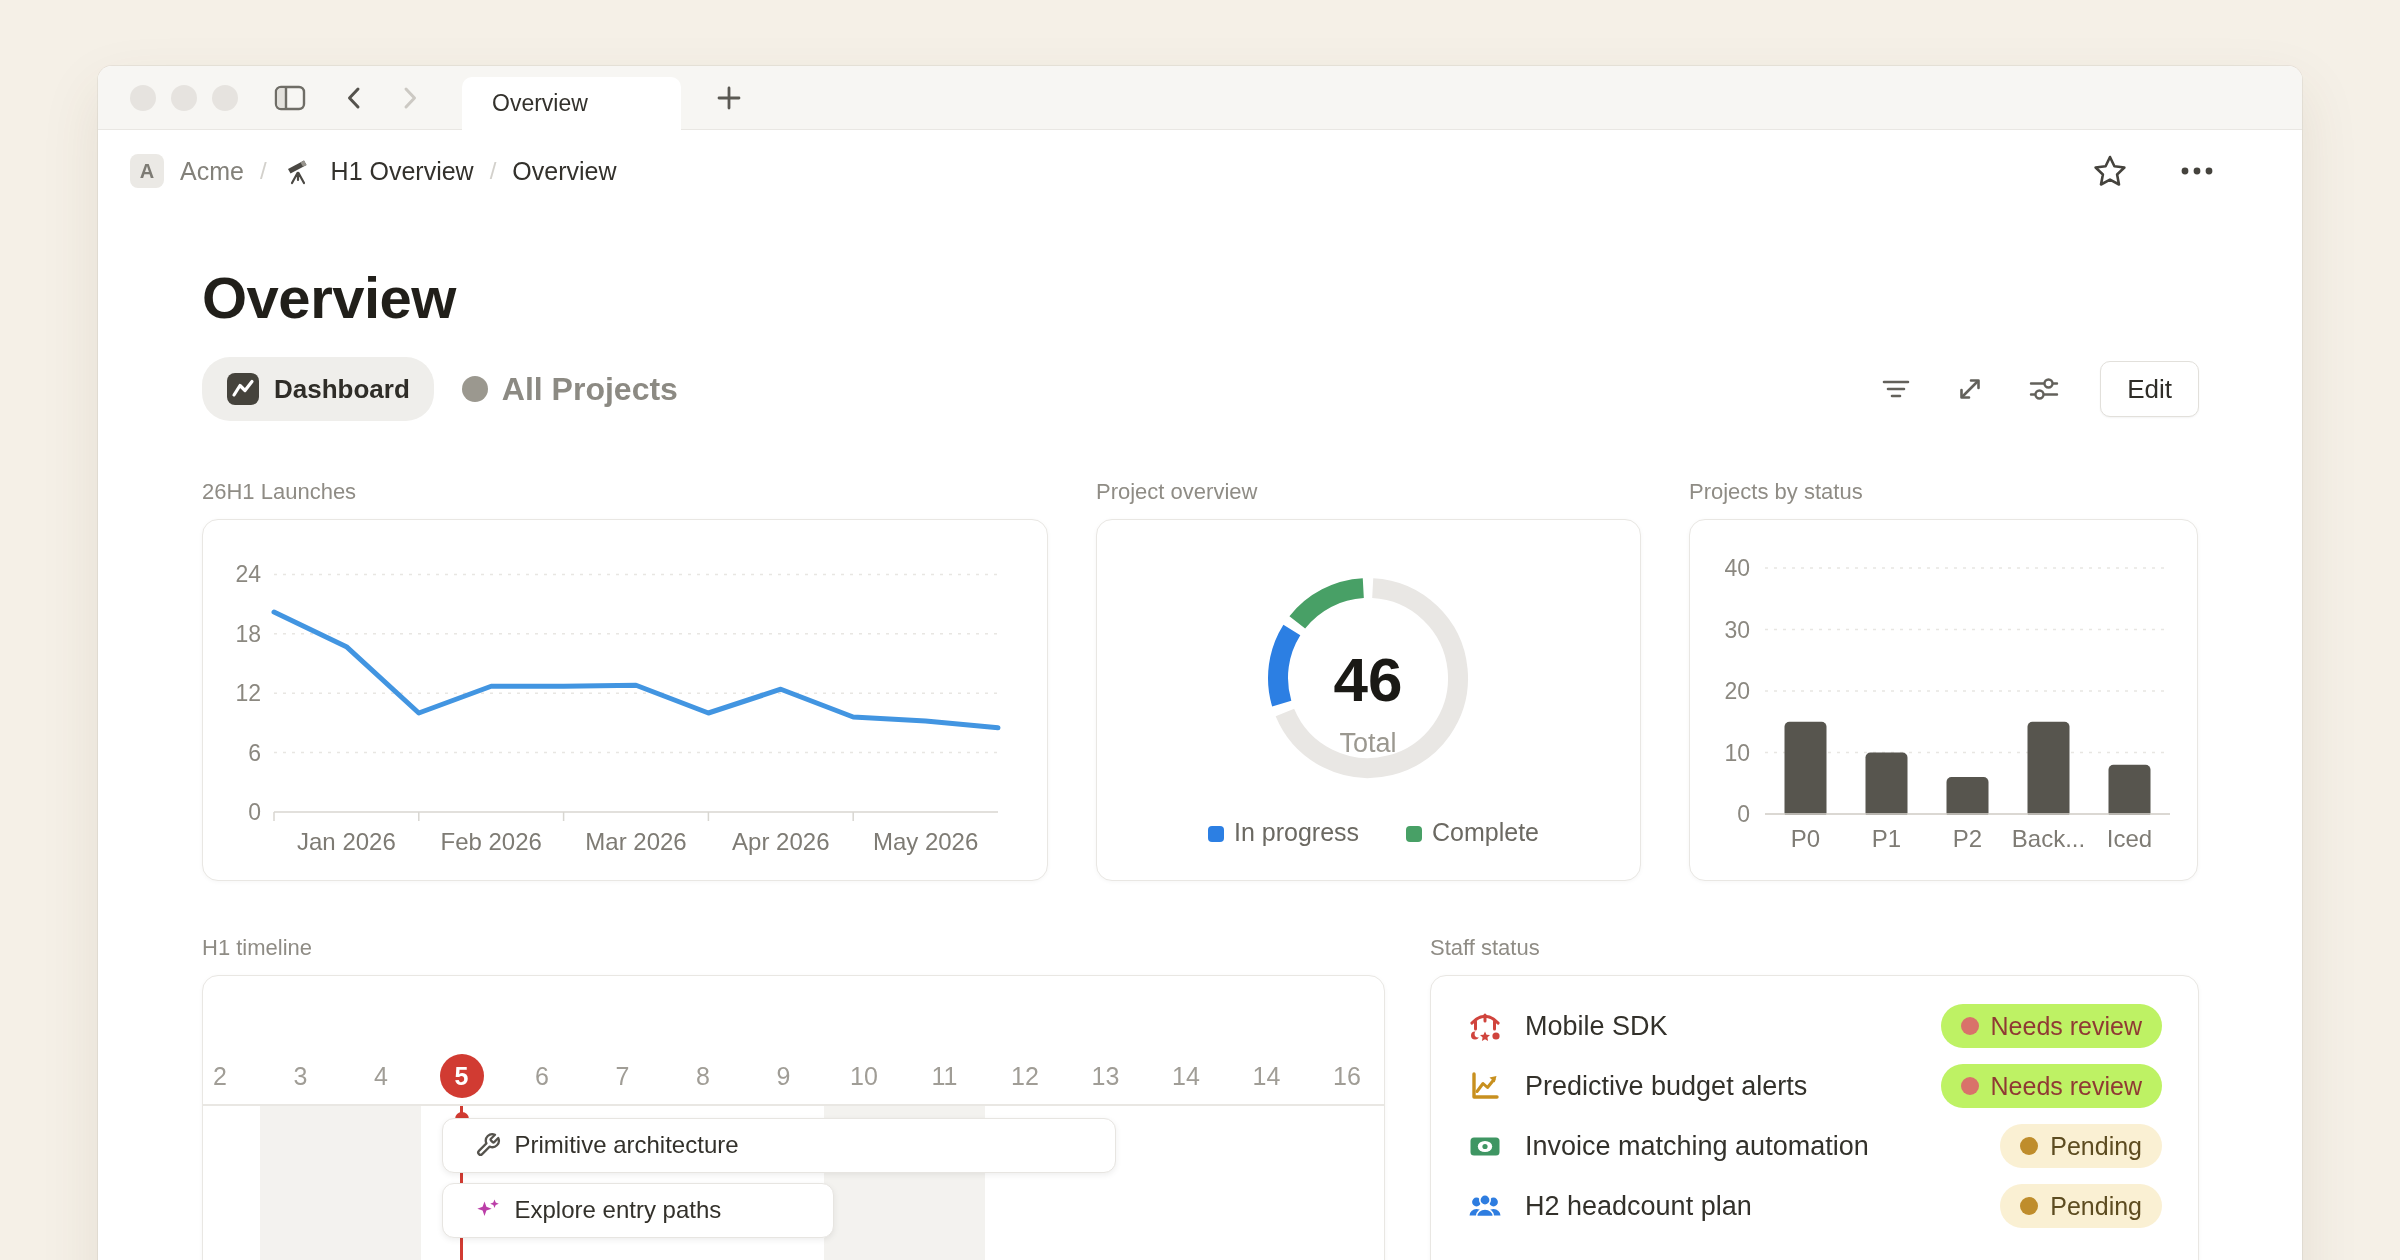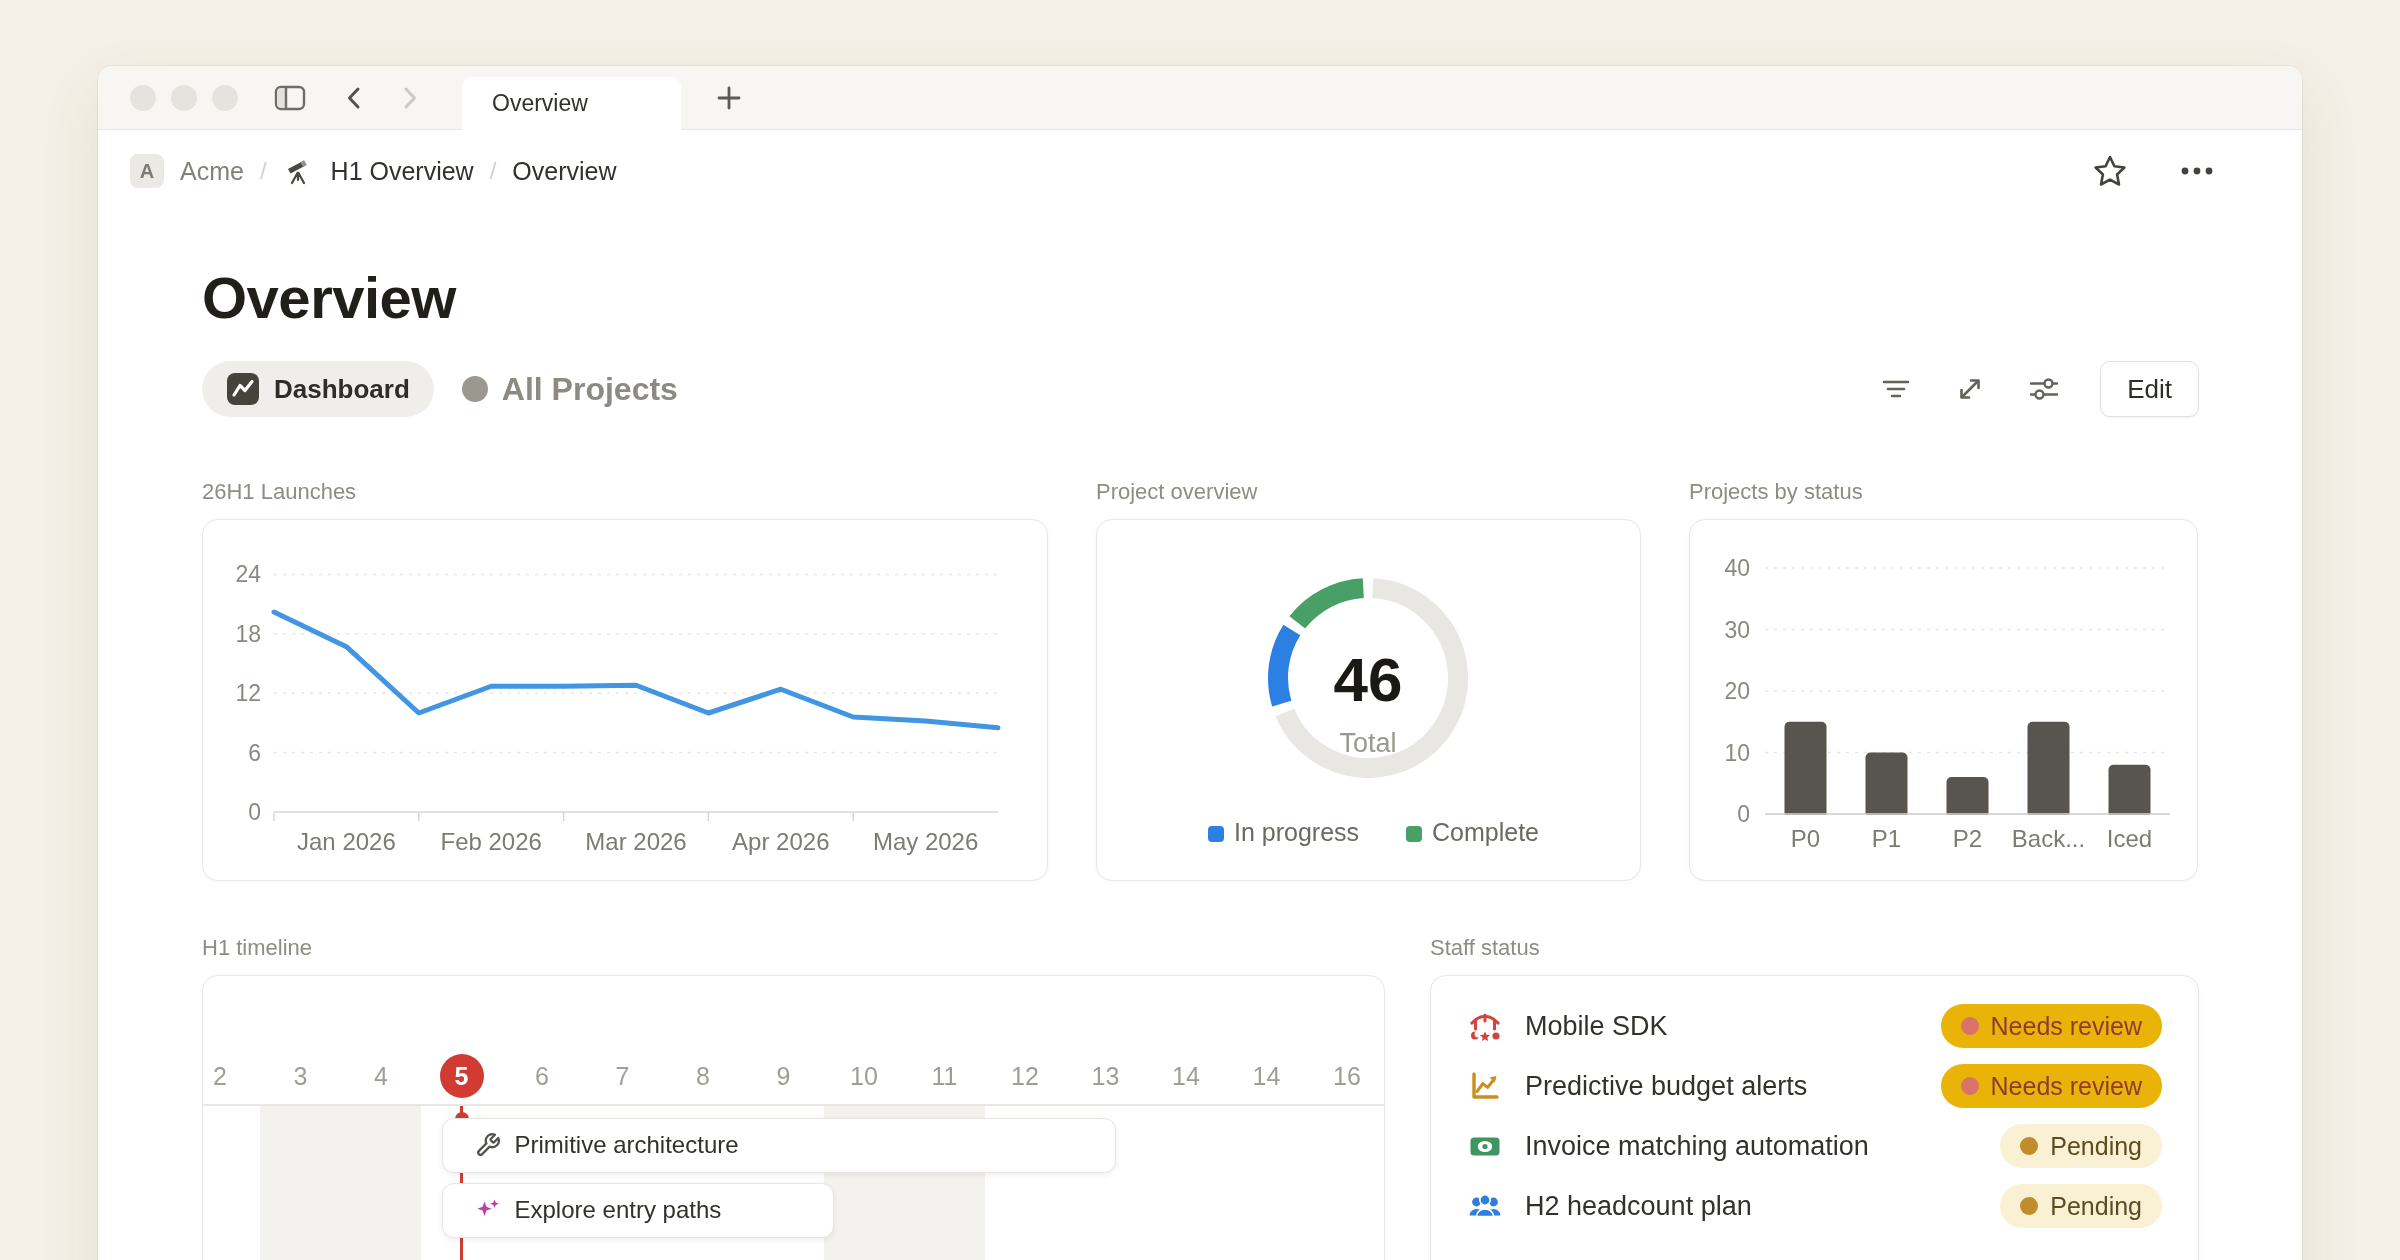--- a/index.html
+++ b/index.html
@@ -27,21 +27,21 @@
     font-size:20px; font-weight:600; display:flex; align-items:center; justify-content:center; }
   .crumb .dim { color:#83817a; } .crumb .sep { color:#d3d1cc; font-size:24px; }
   .crumb .dark { color:#33312c; font-weight:500; }
   .crumb-right { margin-left:auto; display:flex; align-items:center; gap:46px; }
 
   
   .content { padding:0 103px 0 104px; background:#fff; }
   h1.page-title { margin-top:52px; font-size:58px; font-weight:700; color:#211f1a; letter-spacing:-0.5px; }
 
   .viewbar { margin-top:30px; display:flex; align-items:center; height:56px; }
-  .pill { display:flex; align-items:center; gap:14px; padding:0 24px; height:56px;
+  .pill { display:flex; align-items:center; gap:14px; padding:0 24px; height:64px;
     border-radius:28px; background:#efeeeb; font-size:26px; font-weight:600; color:#2f2d28; }
   .allproj { margin-left:28px; display:flex; align-items:center; gap:14px;
     font-size:32px; font-weight:600; color:#8c8a83; }
   .gray-dot { width:26px; height:26px; border-radius:50%; background:#9b988f; }
   .viewbar-right { margin-left:auto; display:flex; align-items:center; gap:38px; }
   .edit-btn { height:56px; padding:0 26px; border:1.5px solid #e2e0db; border-radius:10px;
     background:#fff; font-size:26px; font-weight:500; color:#2f2d28; display:flex; align-items:center;
     box-shadow:0 1px 2px rgba(0,0,0,.05); cursor:pointer; }
 
   .grid1 { margin-top:62px; display:grid; grid-template-columns:846px 545px 509px; column-gap:48px; }
@@ -71,21 +71,21 @@
     box-shadow:0 2px 6px rgba(0,0,0,.07); display:flex; align-items:center; gap:14px; padding:0 32px;
     font-size:24px; color:#33312b; z-index:2; cursor:pointer; white-space:nowrap; }
 
   
   .staff-card { height:420px; padding:20px 36px 0; }
   .staff-row { display:flex; align-items:center; height:60px; gap:22px; cursor:pointer; }
   .staff-title { font-size:27px; color:#33312b; }
   .badge { margin-left:auto; height:44px; border-radius:22px; display:flex; align-items:center;
     gap:12px; padding:0 20px; font-size:25px; font-weight:500; }
   .badge .bdot { width:18px; height:18px; border-radius:50%; }
-  .badge.red { background:#eab308; color:#8f3a33; } .badge.red .bdot { background:#d9726a; }
+  .badge.red { background:#bef264; color:#8f3a33; } .badge.red .bdot { background:#d9726a; }
   .badge.yellow { background:#faf0d3; color:#5d4c20; } .badge.yellow .bdot { background:#bf8d2c; }
 
   svg { display:block; }
 </style>
 </head>
 <body>
 
 <div class="window">
 
   <div class="tabbar">

